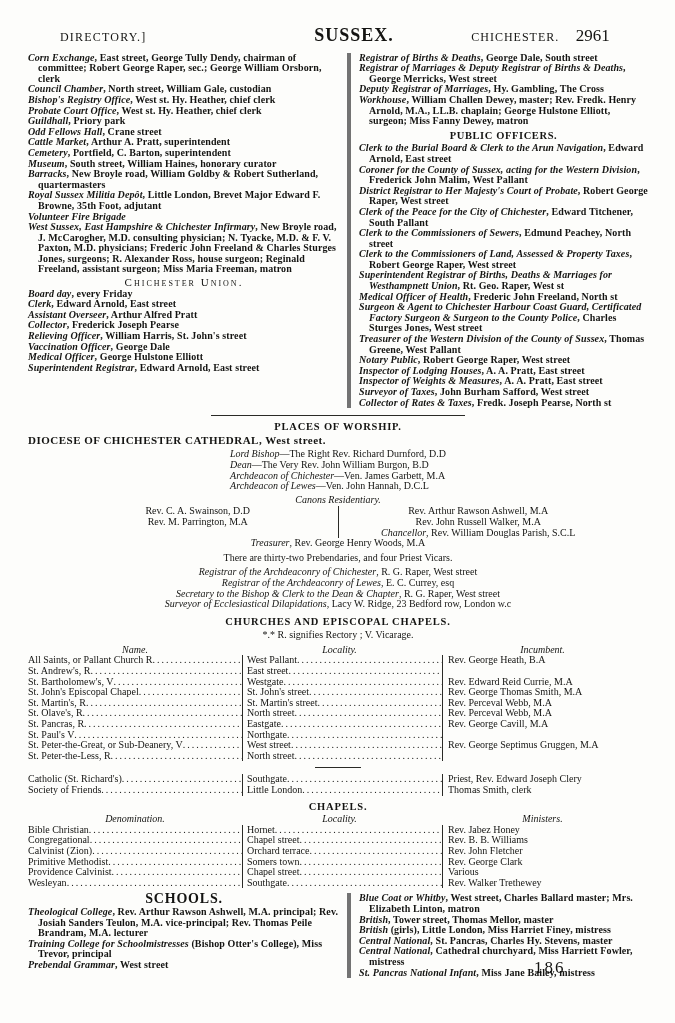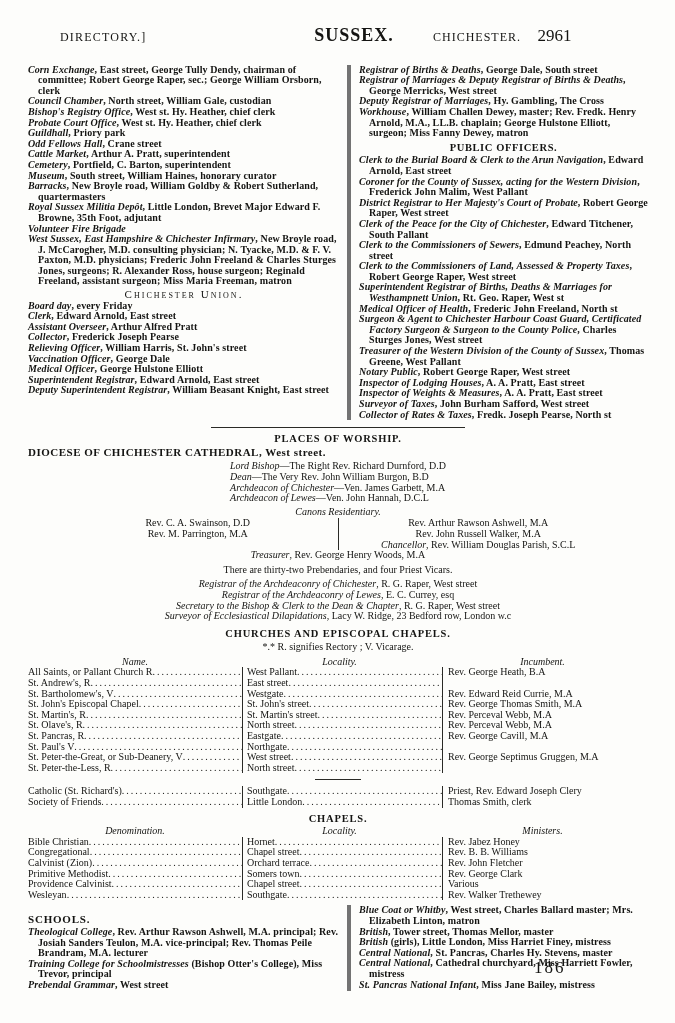--- a/index.html
+++ b/index.html
@@ -11,24 +11,24 @@
     color:#141412;
     font-family:"Liberation Serif","DejaVu Serif",serif;
     font-size:10px;line-height:10.6px;
     overflow:hidden;
     box-sizing:border-box;
     padding:30px 27px 0 28px;
   }
   p{margin:0;}
   i{font-style:italic;}
   
-  .runhead{display:flex;align-items:baseline;margin-bottom:21px;}
+  .runhead{display:flex;align-items:baseline;margin-bottom:9px;}
   .runhead .rh-left{width:215px;padding-left:32px;font-size:12px;letter-spacing:1.2px;}
   .runhead .rh-center{flex:1;text-align:center;font-size:18px;font-weight:bold;letter-spacing:1px;}
-  .runhead .rh-right{width:215px;text-align:left;}
+  .runhead .rh-right{width:215px;text-align:center;}
   .rh-place{font-size:12px;letter-spacing:1px;margin-right:14px;}
   .rh-pageno{font-size:17px;}
   
   .two-col{display:flex;}
   .two-col .col-l{width:312px;padding-right:7px;}
   .two-col .col-r{flex:1;border-left:4px solid #737373;padding-left:8px;}
   .entry{text-indent:-10px;padding-left:10px;letter-spacing:0.1px;font-weight:bold;}
   .colhead{text-align:center;font-variant:small-caps;letter-spacing:2px;font-size:11px;margin:2px 0 1px;}
   .colhead-bold{text-align:center;font-weight:bold;font-size:10.5px;letter-spacing:0.6px;margin:4px 0 2px;}
   
@@ -54,21 +54,21 @@
   .tc-name{width:214px;}
   .tc-loc{width:195px;border-left:1px solid #2a2a26;padding-left:4px;}
   .tc-inc{flex:1;border-left:1px solid #2a2a26;padding-left:5px;}
   .ct{white-space:nowrap;}
   .dots{flex:1;overflow:hidden;white-space:nowrap;color:#141412;}
   .dots::after{content:"..........................................................";letter-spacing:2px;}
   .table-sep{position:relative;height:13px;}
   .table-sep::after{content:"";position:absolute;left:50%;top:6px;width:46px;margin-left:-23px;border-top:1px solid #2a2a26;}
   
   .schools{margin-top:5px;}
-  .schools-head{font-weight:bold;font-size:11px;letter-spacing:0.8px;margin:9px 0 2px;}
+  .schools-head{text-align:center;font-weight:bold;font-size:14px;letter-spacing:0.8px;margin:1px 0 2px;}
   
   .page-number{position:absolute;left:534px;top:963px;font-size:17px;letter-spacing:2px;}
 </style>
 </head>
 <body>
 
 <div class="page">
 
   <div class="runhead">
     <span class="rh-left">DIRECTORY.]</span>
@@ -121,21 +121,20 @@
           <p class="entry"><i>Collector</i><span>, Frederick Joseph Pearse</span></p>
 
           <p class="entry"><i>Relieving Officer</i><span>, William Harris, St. John's street</span></p>
 
           <p class="entry"><i>Vaccination Officer</i><span>, George Dale</span></p>
 
           <p class="entry"><i>Medical Officer</i><span>, George Hulstone Elliott</span></p>
 
           <p class="entry"><i>Superintendent Registrar</i><span>, Edward Arnold, East street</span></p>
 
-          <p class="entry"><i>Deputy Superintendent Registrar</i><span>, William Beasant Knight, East street</span></p>
         </div>
     </div>
     <div class="col-r">
       <div>
 
           <p class="entry"><i>Registrar of Births &amp; Deaths</i><span>, George Dale, South street</span></p>
 
           <p class="entry"><i>Registrar of Marriages &amp; Deputy Registrar of Births &amp; Deaths</i><span>, George Merricks, West street</span></p>
 
           <p class="entry"><i>Deputy Registrar of Marriages</i><span>, Hy. Gambling, The Cross</span></p>

